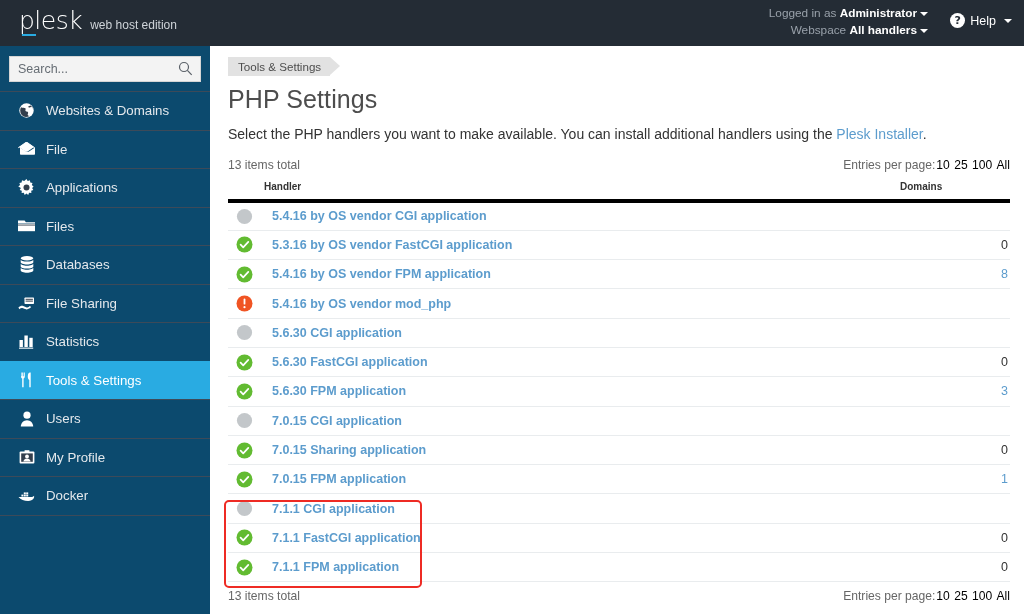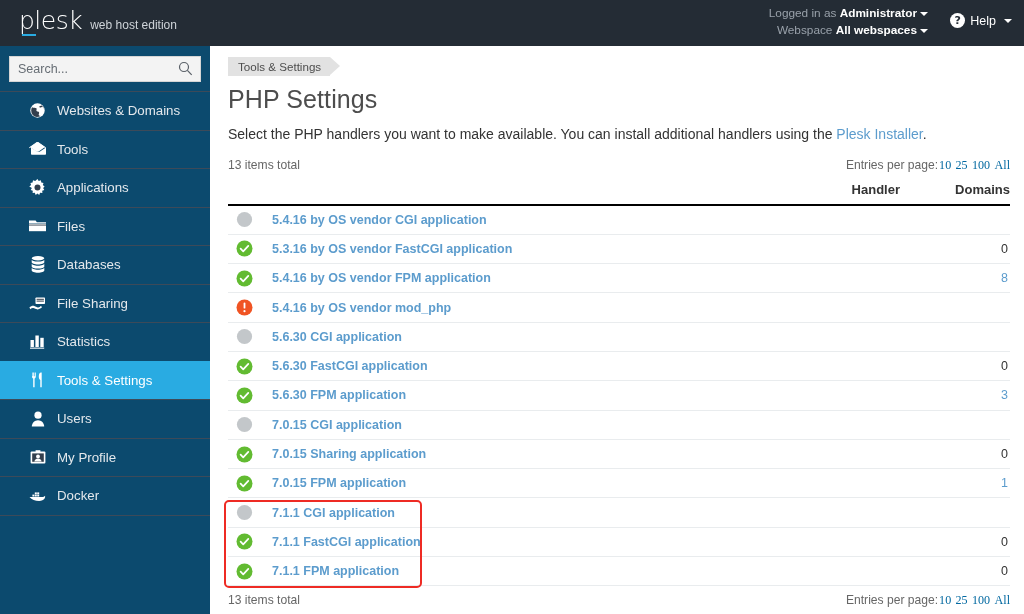--- a/index.html
+++ b/index.html
@@ -75,21 +75,21 @@
   }
   .search-input::placeholder { color: #666d74; }
   .search-icon {
     position: absolute; right: 7px; top: 4px; width: 15px; height: 15px;
     pointer-events: none;
   }
 
   .nav { list-style: none; }
   .nav-item {
     display: flex; align-items: center; gap: 11px;
-    height: 38.5px; padding-left: 29px;
+    height: 38.5px; padding-left: 18px;
     border-top: 1px solid #3d4a59;
     color: #e4e8ec; font-size: 13.3px; cursor: pointer;
   }
   .nav-item:first-child { border-top: 1px solid #3d4a59; }
   .nav-item.active { background: #29abe2; color: #ffffff; border-top-color: #29abe2; }
   .nav-icon {
     width: 17px; height: 17px; display: flex;
     align-items: center; justify-content: center; flex: 0 0 17px;
   }
   .nav-icon svg { display: block; }
@@ -121,31 +121,31 @@
   .page-desc {
     margin-top: 12px; font-size: 14px; color: #333333; line-height: 16px;
   }
   .link { color: #5c9ccd; text-decoration: none; cursor: pointer; }
 
   .list-meta {
     display: flex; justify-content: space-between; align-items: baseline;
     margin-top: 16px; font-size: 12.1px; color: #666666;
   }
   .epp-links { color: #666666; }
-  .epp-links a { color: #0369a1; text-decoration: none; cursor: pointer; margin-left: 1px; font-family: Liberation Serif, serif; }
+  .epp-links a { color: #000000; text-decoration: none; cursor: pointer; margin-left: 1px; }
 
   
   table.handlers {
     width: 100%; border-collapse: collapse; margin-top: 6px;
     table-layout: fixed;
   }
   table.handlers th {
-    font-size: 13px; color: #333333; font-weight: bold;
-    text-align: right; padding: 3px 0 7px 0;
-    border-bottom: 2px solid #000000;
+    font-size: 10px; color: #333333; font-weight: bold;
+    text-align: left; padding: 3px 0 7px 0;
+    border-bottom: 4px solid #000000;
   }
   th.col-status { width: 36px; }
   th.col-handler { padding-left: 8px; }
   th.col-domains { text-align: right; width: 110px; padding-right: 2px; }
 
   table.handlers td {
     height: 29.3px; border-bottom: 1px solid #e9ecee;
     font-size: 12.5px; vertical-align: middle;
   }
   td.c-status { width: 36px; text-align: left; padding-left: 8px; }
@@ -182,21 +182,21 @@
       <span class="logo-edition">web host edition</span>
     </div>
 
     <div class="account-block">
       <div class="acct-line">
         <span class="acct-label">Logged in as</span>
         <span class="acct-value"><span>Administrator</span><span class="caret-down"></span></span>
       </div>
       <div class="acct-line">
         <span class="acct-label">Webspace</span>
-        <span class="acct-value"><span>All webspaces</span><span class="caret-down"></span></span>
+        <span class="acct-value"><span>All handlers</span><span class="caret-down"></span></span>
       </div>
     </div>
 
     <div class="help-block">
       <span class="help-circle">?</span>
       <span class="help-text">Help</span>
       <span class="caret-down"></span>
     </div>
   </div>
 
@@ -226,21 +226,21 @@
       </li>
 
       <li class="nav-item">
         <span class="nav-icon">
           <svg width="17" height="14" viewBox="0 0 17 14">
               <path d="M0.8 12.8h15.4c.5 0 .8-.3.8-.8V5.4l-6 4.2c-.9.6-2.1.6-3 0L2 5.4V12c0 .5.3.8.8.8z" fill="#fff"></path>
               <path d="M8.5 0.8 0.4 6.2c-.3-.3-.3-.7 0-.9L7.1.5c.8-.6 2-.6 2.8 0l6.7 4.8c.3.2.3.6 0 .9L8.5.8z" fill="#fff"></path>
               <path d="M1 5 7.3 9.4c.7.5 1.7.5 2.4 0L16 5 9.9 1c-.8-.6-2-.6-2.8 0L1 5z" fill="#fff"></path>
             </svg>
         </span>
-        <span>Tools</span>
+        <span>File</span>
       </li>
 
       <li class="nav-item">
         <span class="nav-icon">
           <svg width="17" height="17" viewBox="0 0 17 17">
               <path d="M8.5 0l1.2 1.9 2.2-.6.4 2.2 2.2.5-.7 2.1 1.8 1.3-1.5 1.7 1.2 1.9-2.1.8.2 2.2-2.3-.2-.9 2.1-1.7-1.4-1.8 1.4-.9-2.1-2.2.2.2-2.2-2.1-.8 1.2-1.9L.3 7.4l1.8-1.3-.7-2.1 2.2-.5.4-2.2 2.2.6L8.5 0z" fill="#fff"></path>
               <circle cx="8.5" cy="8.5" r="3" fill="#333f4d"></circle>
             </svg>
         </span>
         <span>Applications</span>

